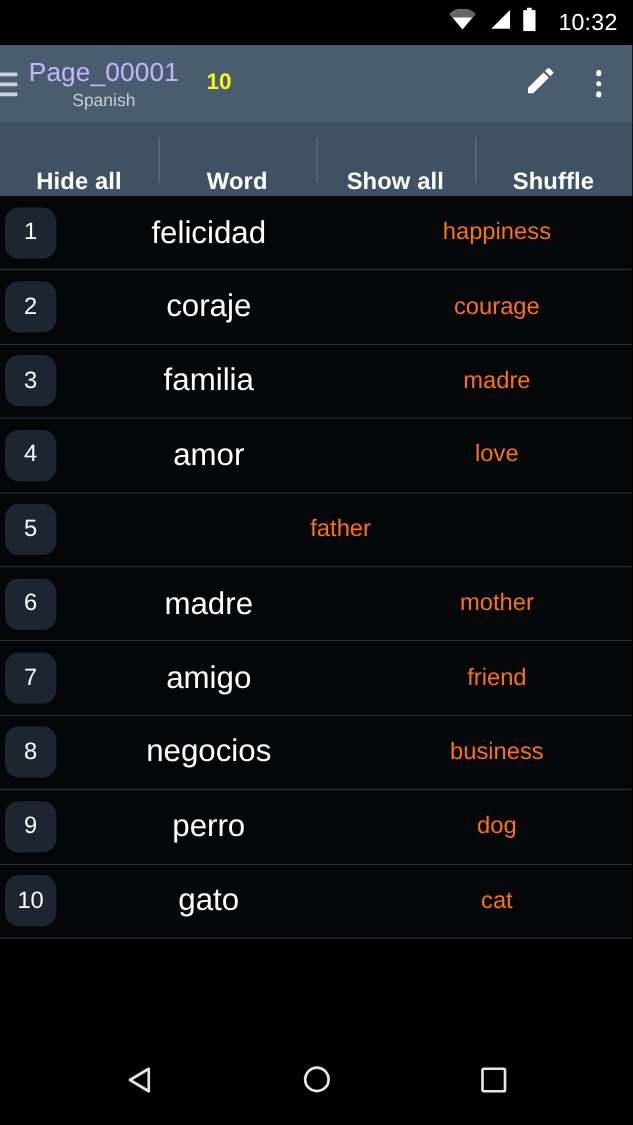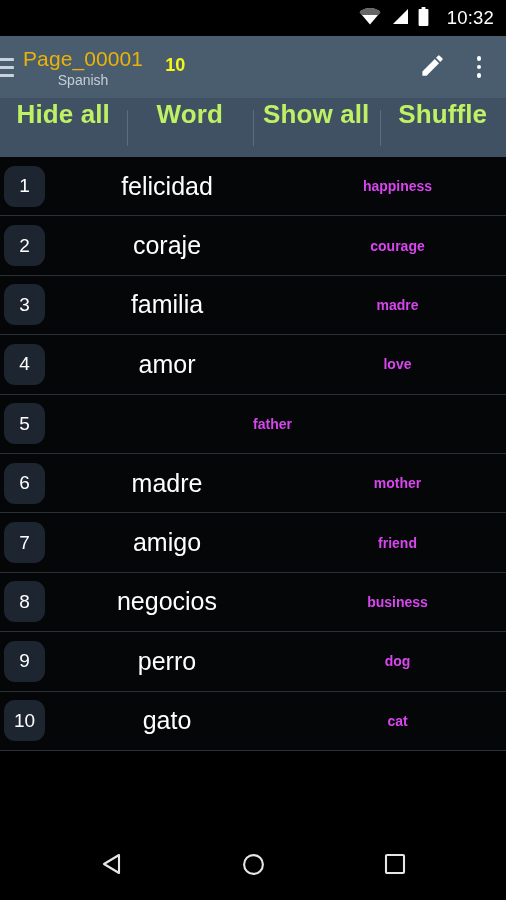--- a/index.html
+++ b/index.html
@@ -82,21 +82,21 @@
   }
   .title-block {
     margin-left: 9px;
     display: flex;
     flex-direction: column;
     align-items: center;
     line-height: 1;
     flex: 0 0 auto;
   }
   .app-title {
-    color: #eab308;
+    color: #c4b5fd;
     font-size: 21px;
     font-weight: 400;
     letter-spacing: 0.1px;
     white-space: nowrap;
   }
   .app-subtitle {
     color: #c6ced6;
     font-size: 14px;
     font-weight: 400;
     margin-top: 4px;
@@ -141,24 +141,24 @@
     flex: 0 0 58px;
     height: 58px;
     background: #3f5162;
     display: flex;
     align-items: stretch;
     box-sizing: border-box;
   }
   .action-btn {
     flex: 1 1 0;
     display: flex;
-    align-items: flex-start;
+    align-items: flex-end;
     justify-content: center;
-    color: #bef264;
-    font-size: 26px;
+    color: #ffffff;
+    font-size: 19px;
     font-weight: bold;
     letter-spacing: 0.1px;
     cursor: pointer;
     position: relative;
     white-space: nowrap;
   }
   .action-btn + .action-btn::before {
     content: "";
     position: absolute;
     left: 0;
@@ -203,23 +203,23 @@
     text-align: center;
     color: #ffffff;
     font-size: 25px;
     font-weight: 400;
     padding-right: 6px;
     box-sizing: border-box;
   }
   .row-translation {
     flex: 1 1 auto;
     text-align: center;
-    color: #d946ef;
-    font-size: 14px;
-    font-weight: 700;
+    color: #f97316;
+    font-size: 19px;
+    font-weight: 400;
     padding-right: 6px;
     box-sizing: border-box;
   }
   .list-filler {
     background: #000000;
     height: 100%;
   }
 
   
   .nav-bar {

